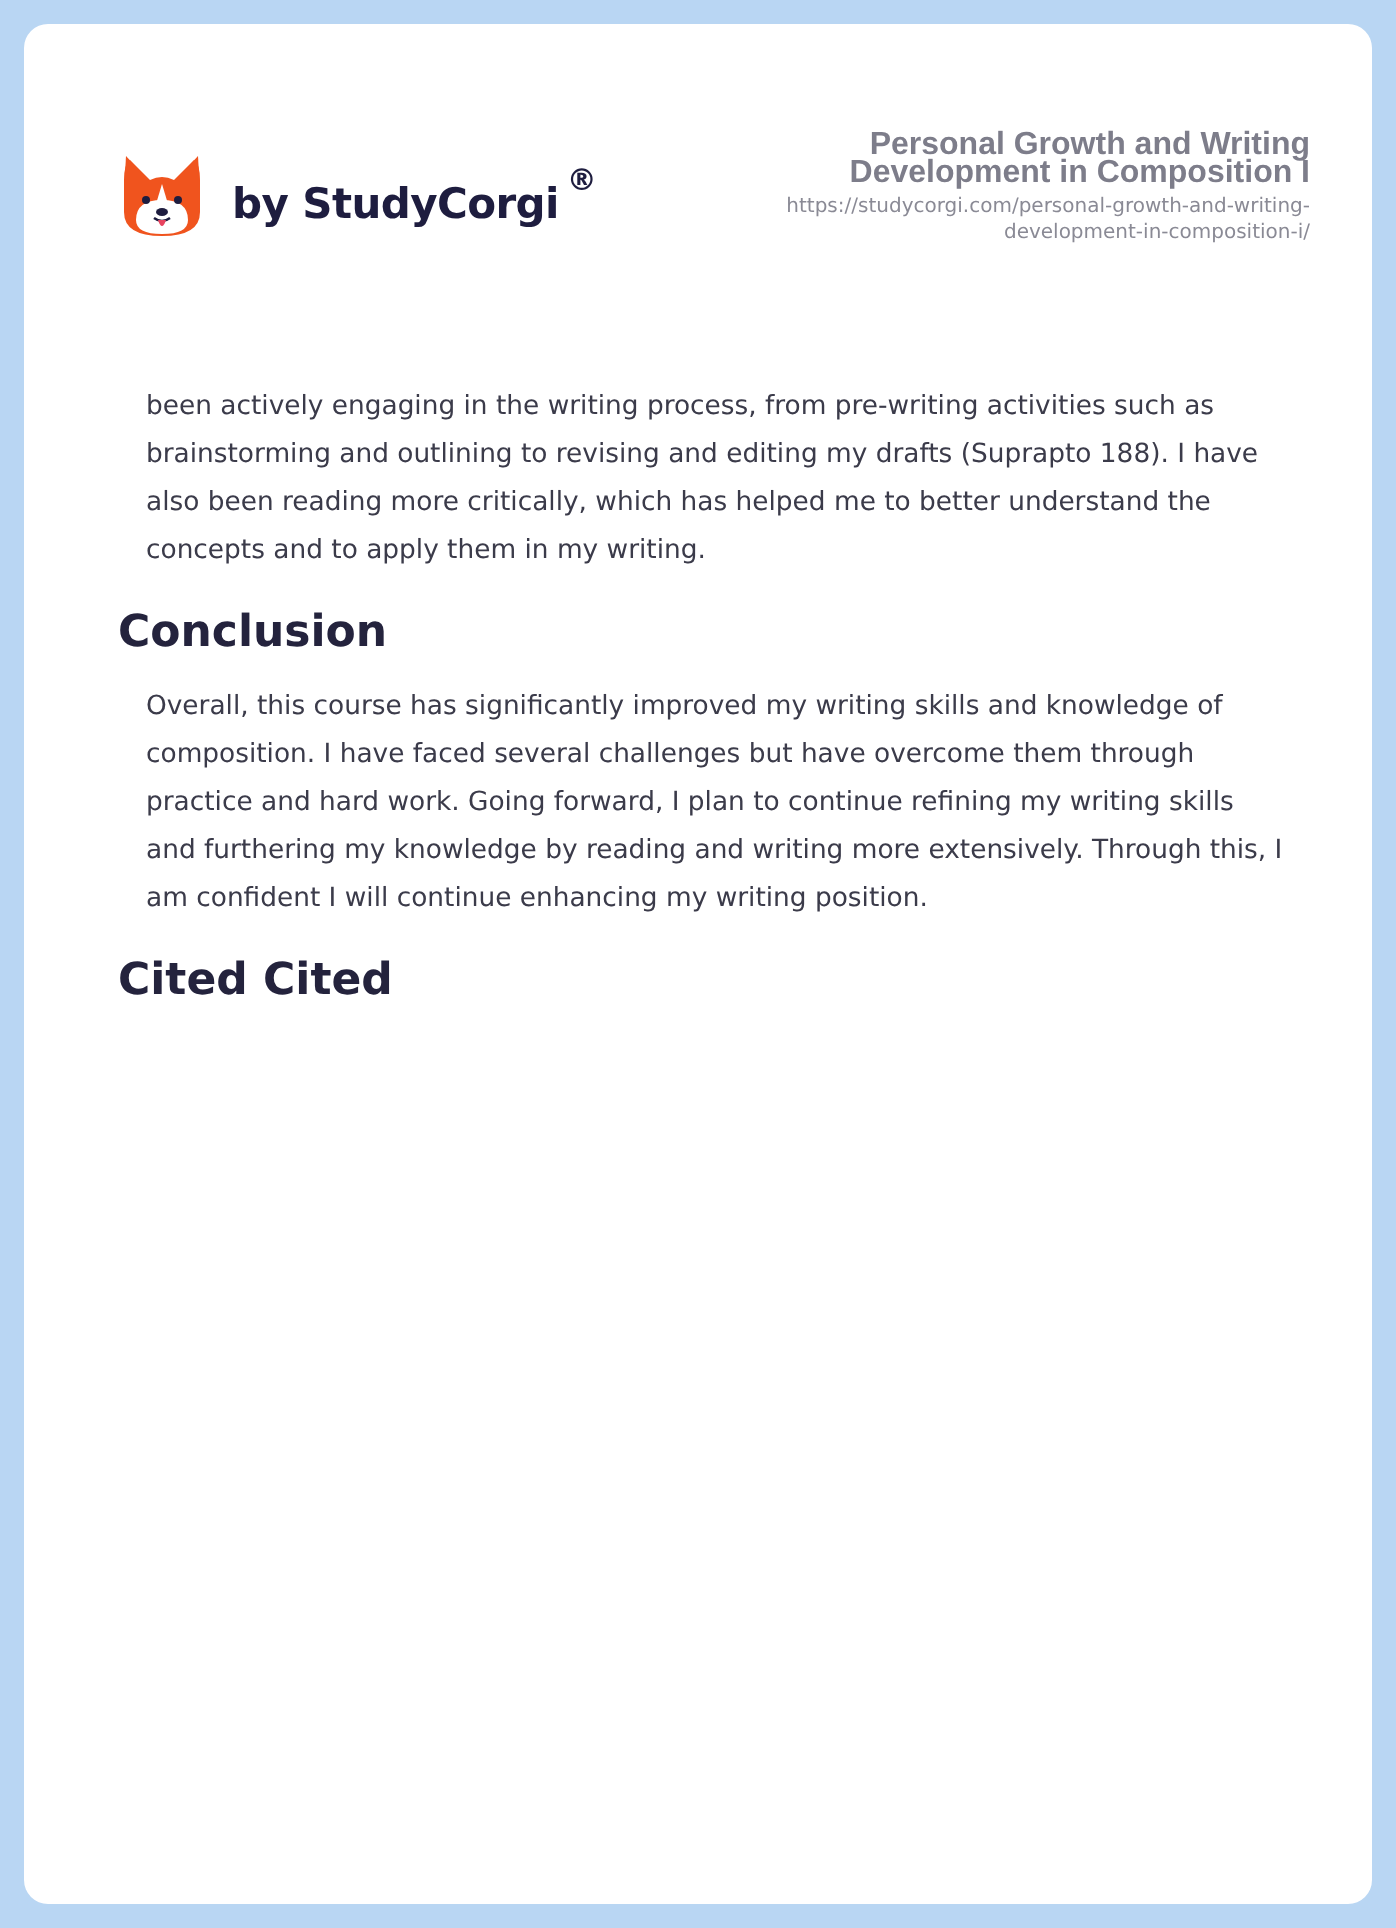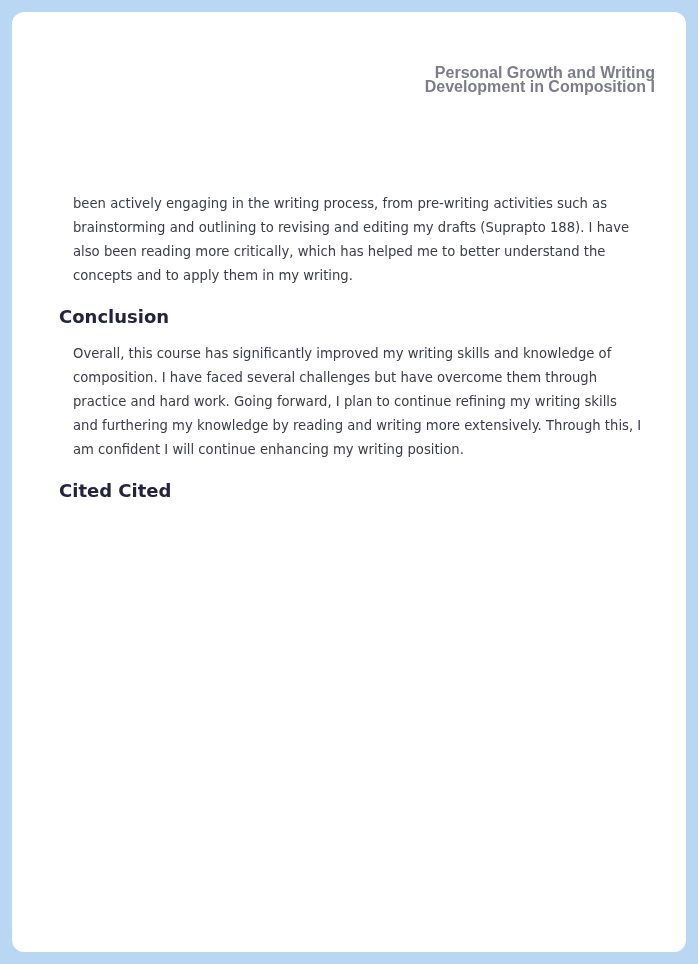--- a/index.html
+++ b/index.html
@@ -69,35 +69,60 @@
       position: absolute;
       left: 47px; top: 166px;
       width: 600px;
       color: #3b3b4a;
       font-size: 13.2px;
       line-height: 24px;
     }
     .content p { margin: 14px; }
     .content h2 {
       margin: 18px 0 10px 0;
-      font-size: 18px;
+      font-size: 22px;
       line-height: 22px;
       color: #24233d;
       font-weight: bold;
     }
     .content a { color: #1f1fbf; text-decoration: underline; }
     .content em { font-style: italic; }
   </style>
 </head>
 <body>
 
 <div class="page">
   <div class="header">
+    <div class="logo">
+      <span>
+        <svg width="42" height="44" viewBox="0 0 42 44">
+
+          <path d="M3 2 L14 14 L8 22 L2 20 Z" fill="#f0541e"></path>
+          <path d="M39 2 L28 14 L34 22 L40 20 Z" fill="#f0541e"></path>
+
+          <path d="M2 14 Q2 6 5 4 L15 14 Q21 11 27 14 L37 4 Q40 6 40 14 L40 30 Q40 42 21 42 Q2 42 2 30 Z" fill="#f0541e"></path>
+
+          <path d="M8 34 Q8 24 21 24 Q34 24 34 34 Q34 41 21 41 Q8 41 8 34 Z" fill="#ffffff"></path>
+          <path d="M21 16 L18 26 L24 26 Z" fill="#ffffff"></path>
+
+          <circle cx="13" cy="24" r="2" fill="#1e1d3f"></circle>
+          <circle cx="29" cy="24" r="2" fill="#1e1d3f"></circle>
+
+          <ellipse cx="21" cy="30" rx="3" ry="2" fill="#1e1d3f"></ellipse>
+
+          <path d="M17 33 Q21 36 25 33" stroke="#1e1d3f" stroke-width="1.2" fill="none"></path>
+          <path d="M19 34 Q21 40 23 34 Z" fill="#e8435f"></path>
+        </svg>
+      </span>
+      <span class="logo-text">by StudyCorgi</span>
+      <span class="logo-reg">®</span>
+    </div>
     <div class="meta">
       <div class="meta-title">Personal Growth and Writing Development in Composition I</div>
+      <div class="meta-url">https://studycorgi.com/personal-growth-and-writing-development-in-composition-i/</div>
     </div>
   </div>
 
   <div class="content">
     <p>been actively engaging in the writing process, from pre-writing activities such as brainstorming and outlining to revising and editing my drafts (Suprapto 188). I have also been reading more critically, which has helped me to better understand the concepts and to apply them in my writing.</p>
 
     <h2>Conclusion</h2>
     <p>Overall, this course has significantly improved my writing skills and knowledge of composition. I have faced several challenges but have overcome them through practice and hard work. Going forward, I plan to continue refining my writing skills and furthering my knowledge by reading and writing more extensively. Through this, I am confident I will continue enhancing my writing position.</p>
 
     <h2>Cited Cited</h2>

